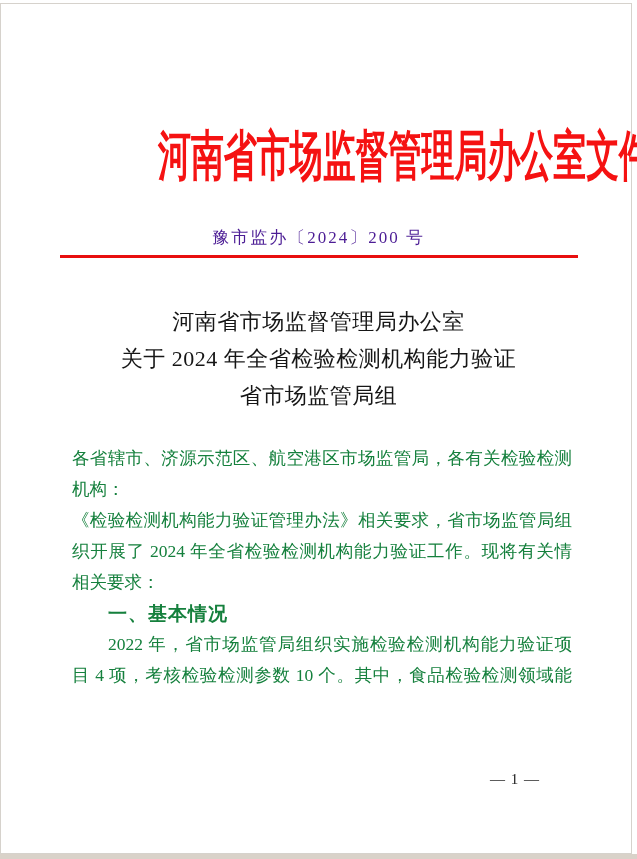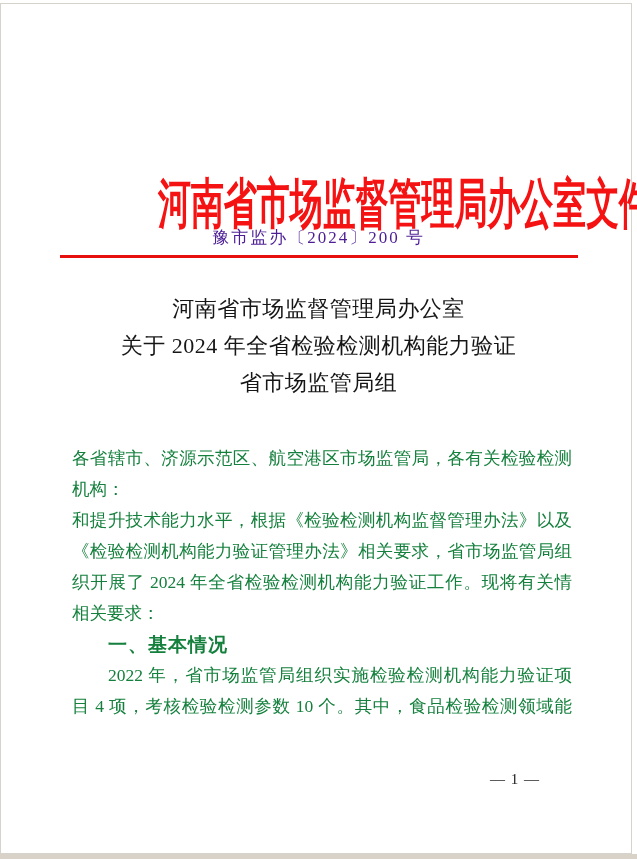--- a/index.html
+++ b/index.html
@@ -27,21 +27,20 @@
     width: 637px; height: 5px;
     background: #d9d2c9;
   }
   
   .banner {
     position: absolute;
     left: 0; top: 128px;
     width: 579px;
     text-align: center;
     white-space: nowrap;
-    margin-top: 48px;
   }
   .banner-text {
     display: inline-block;
     font-size: 54px;
     line-height: 56px;
     font-weight: 700;
     color: #f51212;
     transform: scaleX(0.61);
     transform-origin: 50% 50%;
     letter-spacing: 0;
@@ -60,21 +59,21 @@
   
   .red-rule {
     position: absolute;
     left: 60px; top: 255px;
     width: 518px; height: 3px;
     background: #e80f0f;
   }
   
   .doc-title {
     position: absolute;
-    left: 0; top: 290px;
+    left: 0; top: 303px;
     width: 637px;
     text-align: center;
     font-size: 22px;
     color: #161616;
   }
   .t-line {
     height: 37px;
     line-height: 37px;
     letter-spacing: 0.5px;
     white-space: nowrap;
@@ -135,21 +134,20 @@
 
   <div class="doc-title">
     <div class="t-line">河南省市场监督管理局办公室</div>
     <div class="t-line">关于 2024 年全省检验检测机构能力验证</div>
     <div class="t-line">省市场监管局组</div>
   </div>
 
   <div class="body-block">
     <div class="bl j">各省辖市、济源示范区、航空港区市场监管局，各有关检验检测</div>
     <div class="bl">机构：</div>
-    <div class="bl j">和提升技术能力水平，根据《检验检测机构监督管理办法》以及</div>
     <div class="bl j">《检验检测机构能力验证管理办法》相关要求，省市场监管局组</div>
     <div class="bl j">织开展了 2024 年全省检验检测机构能力验证工作。现将有关情</div>
     <div class="bl">相关要求：</div>
     <div class="bl ind hd">一、基本情况</div>
     <div class="bl j ind">2022 年，省市场监管局组织实施检验检测机构能力验证项</div>
     <div class="bl j">目 4 项，考核检验检测参数 10 个。其中，食品检验检测领域能</div>
   </div>
 
   <div class="page-number">— 1 —</div>
 

